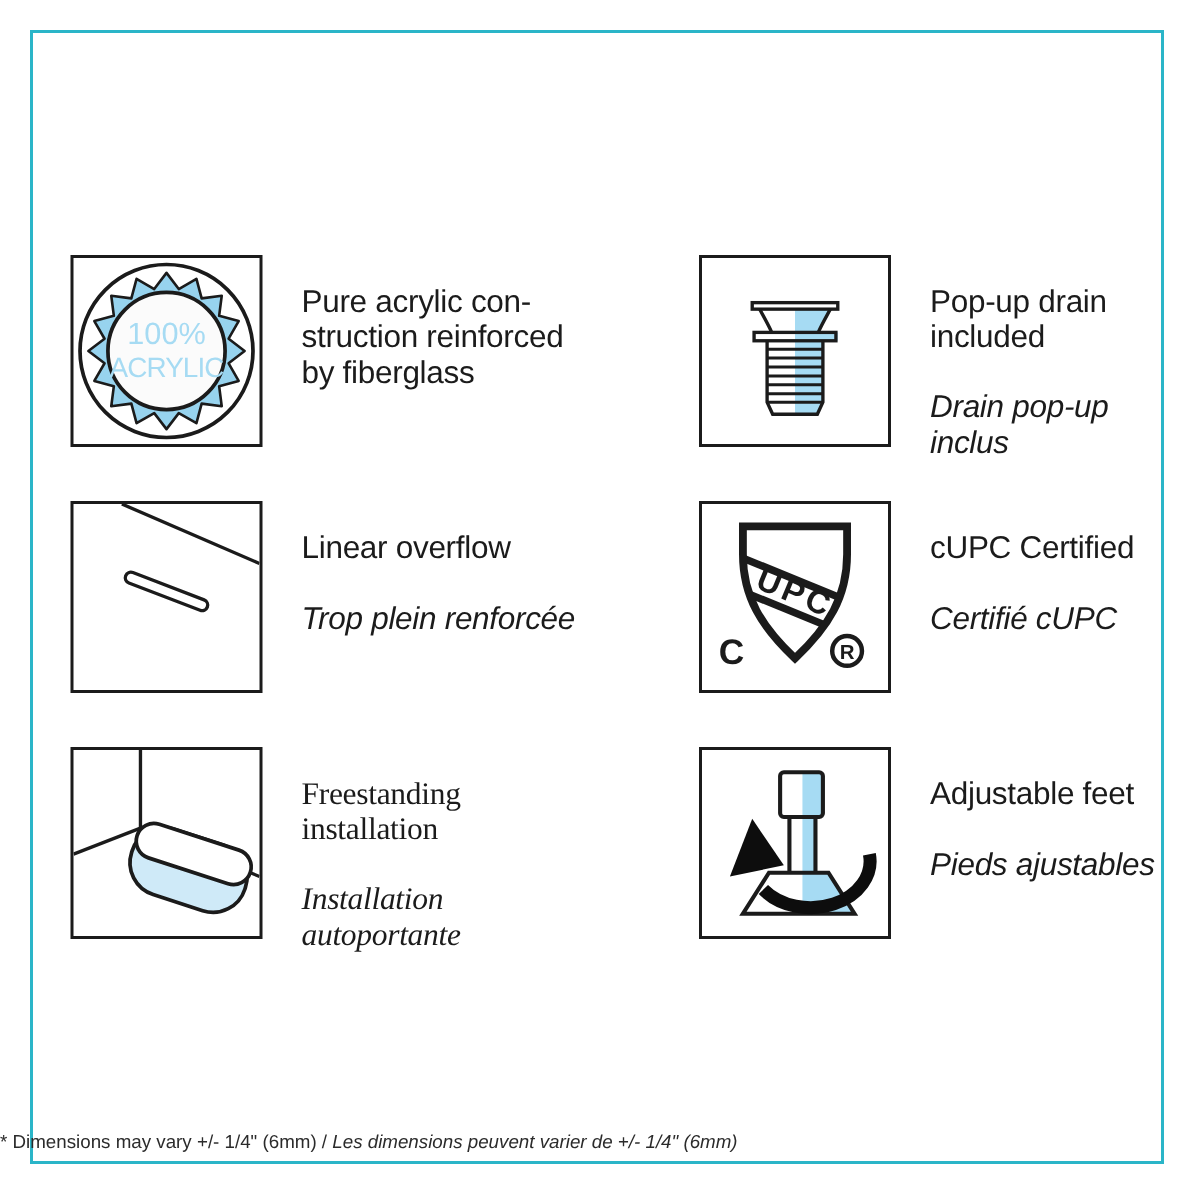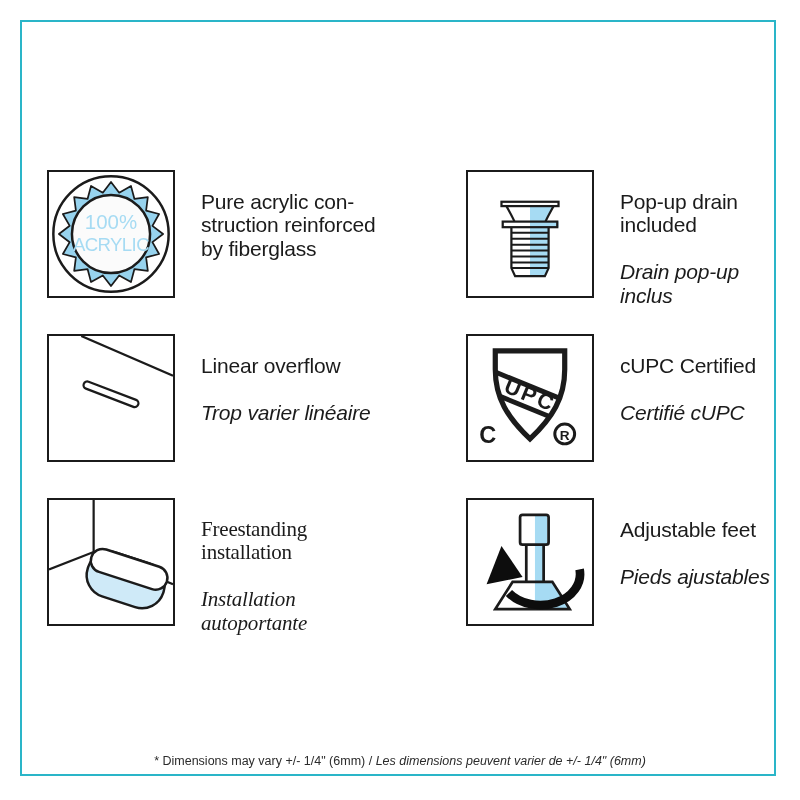--- a/index.html
+++ b/index.html
@@ -8,21 +8,21 @@
   .frame{position:absolute;left:20px;top:20px;width:756px;height:756px;
          border:2px solid #2ab5c8;box-sizing:border-box;}
   .feature{position:absolute;width:360px;height:128px;}
   .icon-box{position:absolute;left:0;top:0;width:128px;height:128px;
             border:2px solid #1b1b1b;box-sizing:border-box;background:#fff;}
   .icon-box svg{display:block;width:124px;height:124px;}
   .feature-text{position:absolute;left:154px;top:-4px;width:195px;
                 font-size:21px;line-height:23.5px;letter-spacing:-0.2px;
                 white-space:pre-line;}
   .fr{font-style:italic;}
-  .footnote{position:absolute;left:0;top:754px;width:100%;text-align:center;
+  .footnote{position:absolute;left:0;top:754px;width:100%;
             font-size:12.5px;color:#2b2b2b;letter-spacing:0;}
   .footnote .fr{font-style:italic;}
   svg text{font-family:"Liberation Sans",sans-serif;}
 </style>
 </head>
 <body>
 
 <div class="page">
   <div class="frame"></div>
 
@@ -76,21 +76,21 @@
 
   <div class="feature" style="left:47px;top:334px;padding-left:24px;">
     <div class="icon-box">
       <svg viewBox="0 0 100 100">
         <line x1="26" y1="0" x2="100" y2="32" stroke="#1b1b1b" stroke-width="1.8"></line>
         <rect x="-23.5" y="-3" width="47" height="6" rx="3" transform="translate(50,47) rotate(21)" fill="#ffffff" stroke="#1b1b1b" stroke-width="1.8"></rect>
       </svg>
     </div>
     <div class="feature-text">
       <div class="en">Linear overflow</div>
-      <div class="fr">Trop varier linéaire</div>
+      <div class="fr">Trop plein renforcée</div>
     </div>
   </div>
 
   <div class="feature" style="left:466px;top:334px;">
     <div class="icon-box">
       <svg viewBox="0 0 100 100">
         <defs>
           <clipPath id="shieldClip">
             <path d="M22,12 L78,12 L78,27 C78,50 68,66 50,83 C32,66 22,50 22,27 Z"></path>
           </clipPath>

